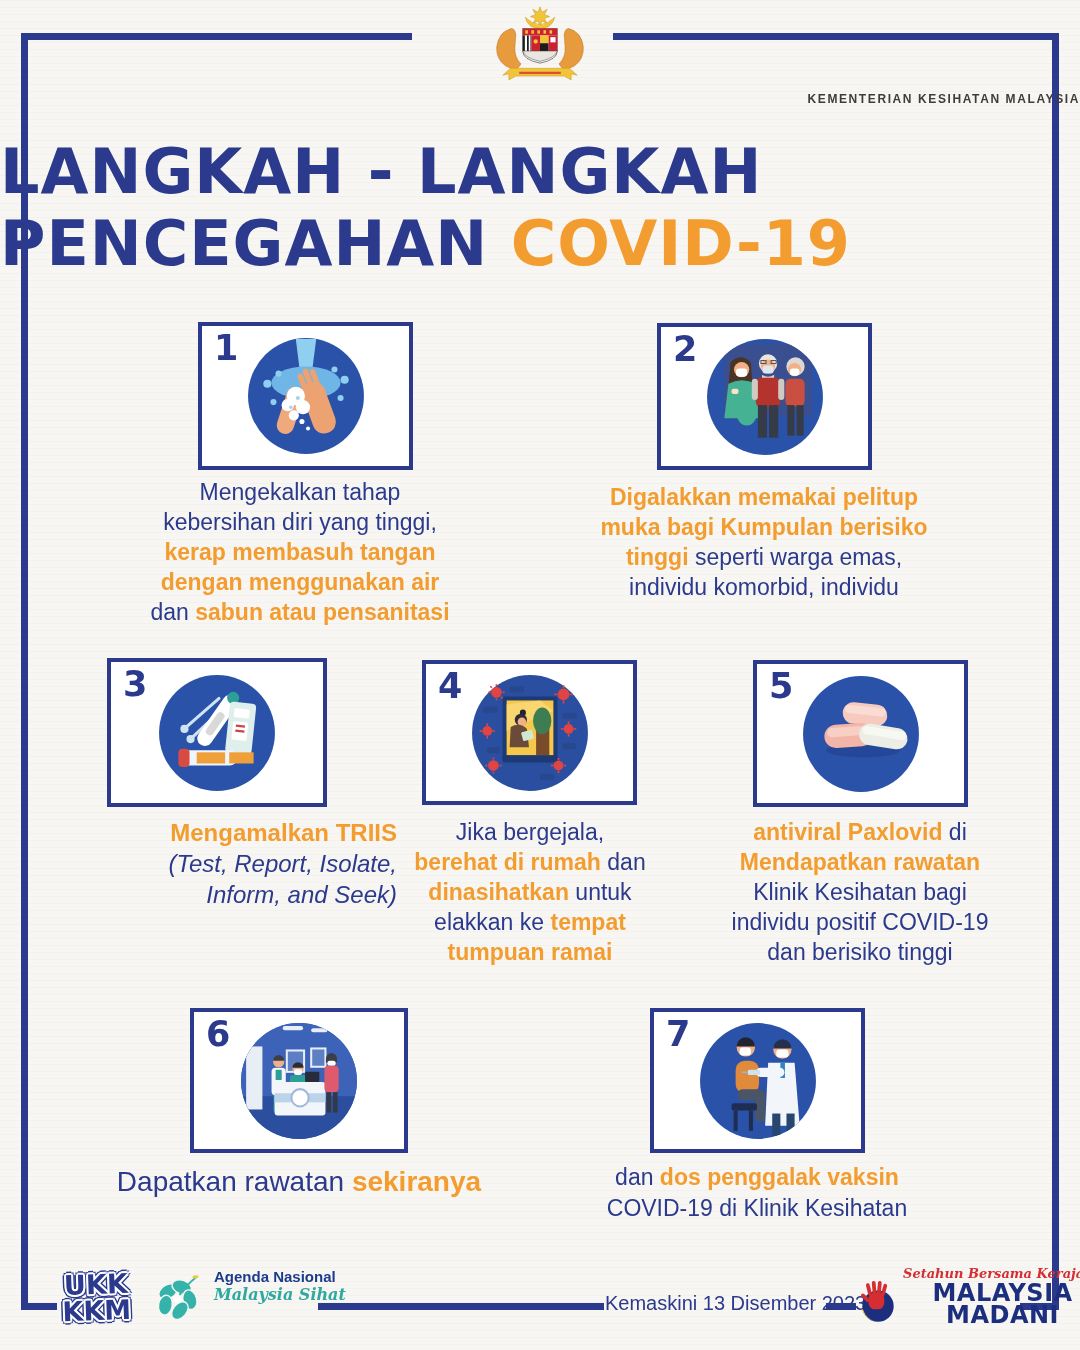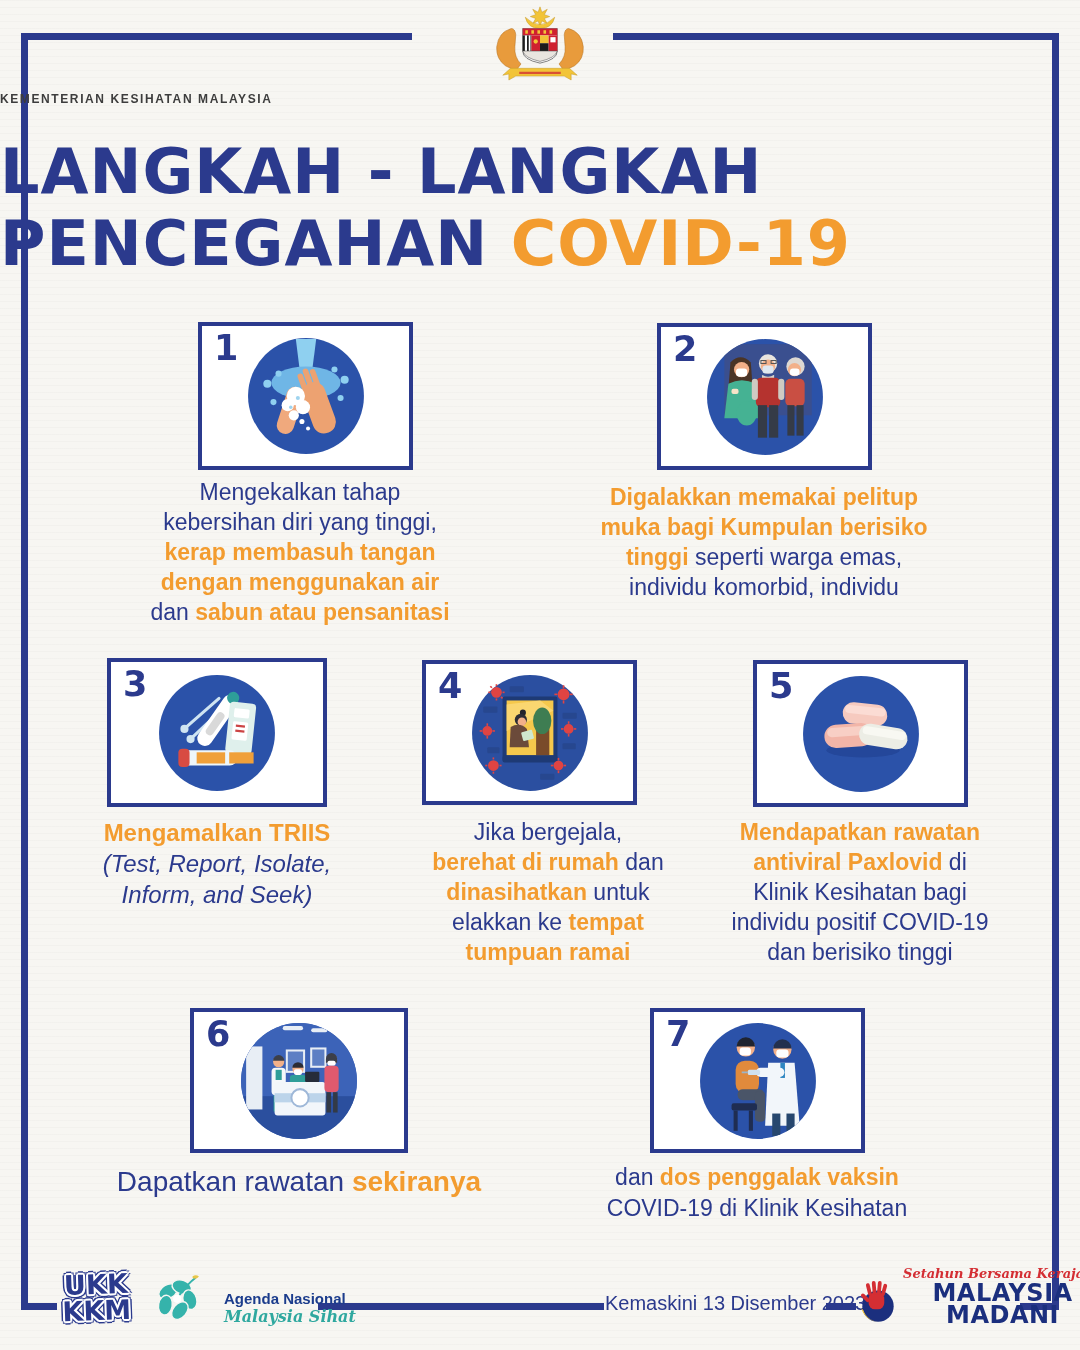--- a/index.html
+++ b/index.html
@@ -9,61 +9,61 @@
   *{margin:0;padding:0;box-sizing:border-box;}
   body{background:#e9e8e4;font-family:"Liberation Sans",sans-serif;}
   .poster{
     position:relative;width:1080px;height:1350px;overflow:hidden;
     background:var(--bg);
     background-image:repeating-linear-gradient(180deg, rgba(0,0,0,0.018) 0 1px, rgba(255,255,255,0) 1px 7px);
   }
   .frame-seg{position:absolute;background:var(--blue);}
   
   .crest{position:absolute;top:6px;left:50%;transform:translateX(-50%);}
-  .ministry{position:absolute;top:92px;left:0;width:100%;text-align:left;
+  .ministry{position:absolute;top:92px;left:0;width:100%;text-align:right;
     font-size:12px;font-weight:bold;letter-spacing:1.6px;color:#3d3d3d;}
   .title{position:absolute;top:136px;left:0;width:100%;text-align:left;
     font-family:"DejaVu Sans",sans-serif;font-weight:bold;font-size:62px;line-height:72px;
     letter-spacing:1px;color:var(--blue);}
   .title .t-orange{color:var(--orange);}
   
   .step-box{position:absolute;background:#ffffff;border:4px solid var(--blue);}
   .step-num{position:absolute;left:12px;top:2px;font-family:"DejaVu Sans",sans-serif;
     font-size:35px;font-weight:bold;color:var(--blue);}
   .step-icon{position:absolute;left:50%;top:50%;transform:translate(-50%,-50%);
     width:122px;height:122px;}
   
   .step-text{position:absolute;text-align:center;font-size:23px;line-height:30px;}
   .step-line{white-space:pre-wrap;}
   .seg-blue{color:var(--blue);font-weight:500;margin-top:36px;}
   .seg-orange{color:var(--orange);font-weight:bold;}
   .seg-blue-italic{color:var(--blue);font-style:italic;font-weight:500;}
   #t1{left:100px;top:477px;width:400px;}
   #t2{left:564px;top:482px;width:400px;}
-  #t3{left:37px;top:817px;width:360px;font-size:24px;line-height:31px;}
-  #t4{left:348px;top:817px;width:400px;text-align:center;}
+  #t3{left:37px;top:817px;width:360px;font-size:24px;line-height:31px;text-align:right;}
+  #t4{left:330px;top:817px;width:400px;text-align:center;}
   #t5{left:660px;top:817px;width:400px;}
   #t6{left:99px;top:1166px;width:400px;font-size:28px;line-height:32px;}
   #t7{left:537px;top:1162px;width:440px;font-size:23px;line-height:31px;}
   #s1box{left:198px;top:322px;width:215px;height:148px;}
   #s2box{left:657px;top:323px;width:215px;height:147px;}
   #s3box{left:107px;top:658px;width:220px;height:149px;}
   #s4box{left:422px;top:660px;width:215px;height:145px;}
   #s5box{left:753px;top:660px;width:215px;height:147px;}
   #s6box{left:190px;top:1008px;width:218px;height:145px;}
   #s7box{left:650px;top:1008px;width:215px;height:145px;}
   
   .ukk-logo{position:absolute;left:62px;top:1272px;text-align:center;
     font-family:"DejaVu Sans",sans-serif;font-weight:bold;font-size:27px;line-height:26px;
     color:var(--blue);transform:rotate(-2deg);
     text-shadow:2px 0 0 #fff,-2px 0 0 #fff,0 2px 0 #fff,0 -2px 0 #fff,
       1.5px 1.5px 0 #fff,-1.5px -1.5px 0 #fff,1.5px -1.5px 0 #fff,-1.5px 1.5px 0 #fff,
       3.5px 0 0 var(--blue),-3.5px 0 0 var(--blue),0 3.5px 0 var(--blue),0 -3.5px 0 var(--blue),
       2.5px 2.5px 0 var(--blue),-2.5px -2.5px 0 var(--blue),2.5px -2.5px 0 var(--blue),-2.5px 2.5px 0 var(--blue);}
-  .agenda{position:absolute;left:150px;top:1268px;display:flex;align-items:flex-end;gap:16px;}
+  .agenda{position:absolute;left:150px;top:1268px;display:flex;align-items:flex-start;gap:6px;}
   .agenda-text .l1{font-size:15px;font-weight:bold;color:#1b3c8c;}
   .agenda-text .l2{font-family:"DejaVu Serif",serif;font-style:italic;font-weight:bold;
     font-size:16px;color:var(--teal);}
   .kemaskini{position:absolute;left:605px;top:1292px;font-size:20px;color:var(--blue);font-weight:500;}
   .madani{position:absolute;left:855px;top:1266px;display:flex;align-items:flex-start;gap:2px;}
   .madani-text{display:flex;flex-direction:column;align-items:center;}
   .madani-tagline{font-family:"DejaVu Serif",serif;font-style:italic;font-weight:bold;
     font-size:13px;color:var(--red);white-space:nowrap;margin-bottom:1px;}
   .madani-l1,.madani-l2{font-family:"DejaVu Sans",sans-serif;font-weight:bold;
     font-size:24px;line-height:22px;color:#1b2f7e;letter-spacing:0.5px;}
@@ -318,22 +318,22 @@
       <ellipse cx="62" cy="76" rx="36" ry="7" fill="#24479a"></ellipse>
       <rect x="42" y="30" width="44" height="21" rx="10.5" fill="#f6cabf" transform="rotate(6 64 40)"></rect>
       <rect x="44" y="33" width="40" height="8" rx="4" fill="#fbdcd4" transform="rotate(6 64 40)"></rect>
       <rect x="24" y="50" width="48" height="23" rx="11.5" fill="#f2b5a8" transform="rotate(-4 48 62)"></rect>
       <rect x="27" y="53" width="43" height="9" rx="4.5" fill="#f8cfc5" transform="rotate(-4 48 62)"></rect>
       <rect x="58" y="52" width="48" height="21" rx="10.5" fill="#ecede5" transform="rotate(9 82 62)"></rect>
       <rect x="61" y="55" width="43" height="8" rx="4" fill="#f8f8f2" transform="rotate(9 82 62)"></rect>
     </svg>
   </div>
   <div class="step-text" id="t5">
+      <div class="step-line"><span class="seg-orange">antiviral Paxlovid</span><span class="seg-blue"> di</span></div>
       <div class="step-line"><span class="seg-orange">Mendapatkan rawatan</span></div>
-      <div class="step-line"><span class="seg-orange">antiviral Paxlovid</span><span class="seg-blue"> di</span></div>
       <div class="step-line"><span class="seg-blue">Klinik Kesihatan bagi</span></div>
       <div class="step-line"><span class="seg-blue">individu positif COVID-19</span></div>
       <div class="step-line"><span class="seg-blue">dan berisiko tinggi</span></div>
     </div>
 
   <div class="step-box" id="s6box">
     <div class="step-num">6</div>
     <svg class="step-icon" viewBox="0 0 120 120">
       <clipPath id="c6">
           <circle cx="60" cy="60" r="57"></circle>

